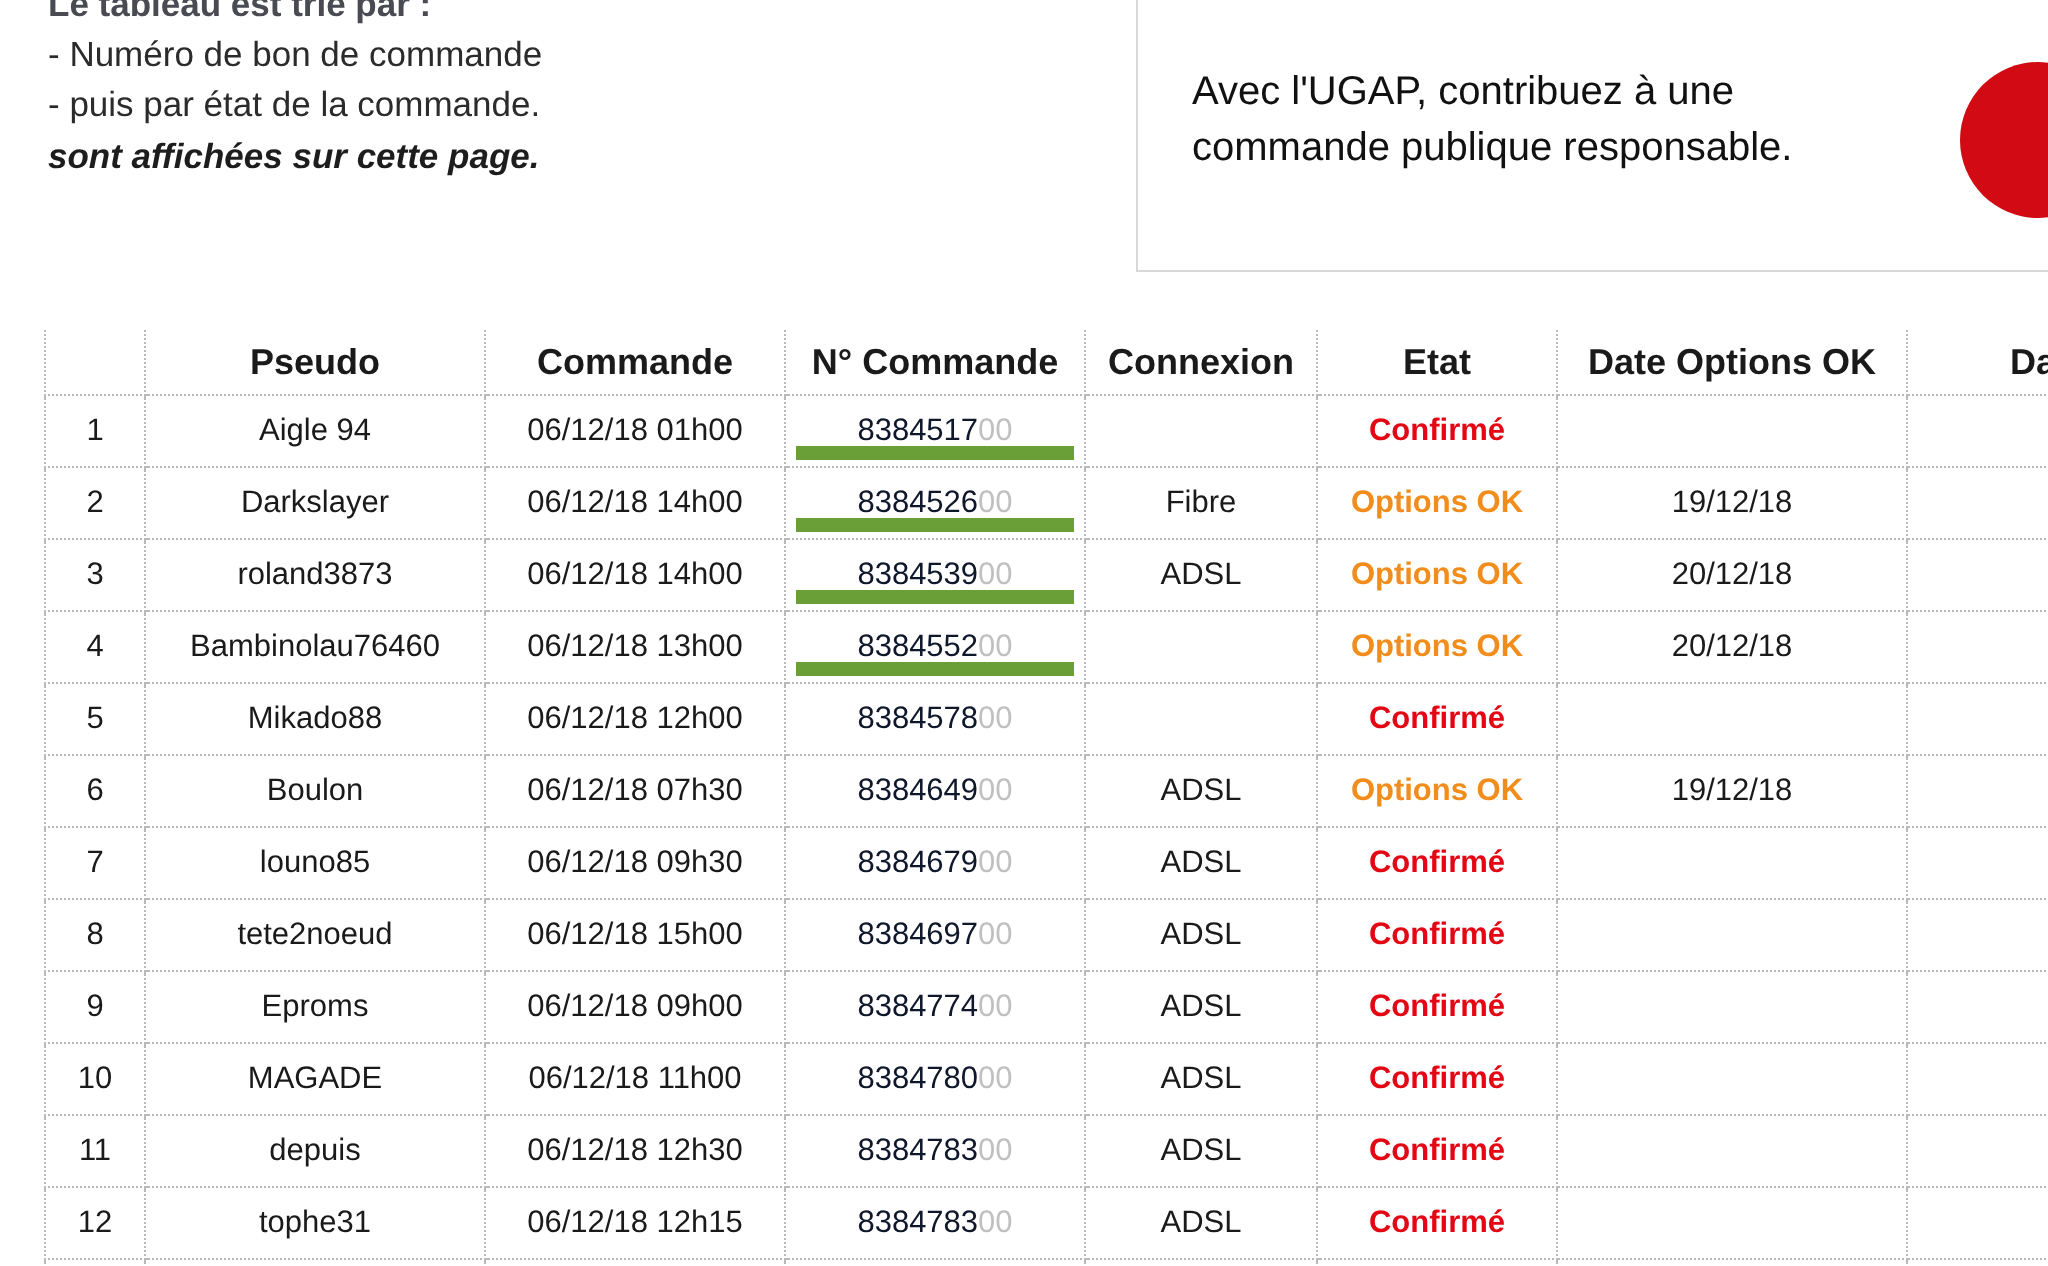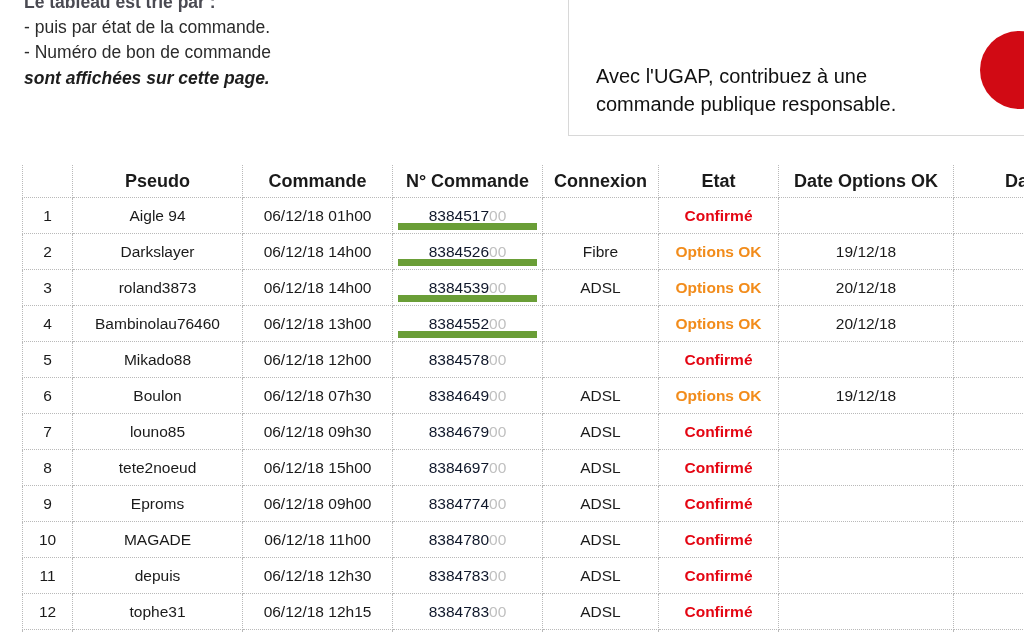--- a/index.html
+++ b/index.html
@@ -64,21 +64,20 @@
   }
   #ad-text {
     position: absolute;
     left: 27px;
     top: 32px;
     width: 330px;
     font-size: 20px;
     line-height: 28px;
     color: #111111;
     font-family: "Liberation Sans", sans-serif;
-    margin-top: 30px;
   }
   #ad-circle {
     position: absolute;
     left: 411px;
     top: 31px;
     width: 78px;
     height: 78px;
     border-radius: 50%;
     background: #d10a14;
   }
@@ -147,22 +146,22 @@
   }
   .idx-cell { color: #2a2a2a; }
 </style>
 </head>
 <body>
 
 <div id="top-area">
 
   <div id="sort-info">
     <div class="sort-line bold">Le tableau est trié par :</div>
+    <div class="sort-line">- Numéro de bon de commande</div>
     <div class="sort-line">- puis par état de la commande.</div>
-    <div class="sort-line">- Numéro de bon de commande</div>
     <div class="sort-note">sont affichées sur cette page.</div>
   </div>
 
   <div id="ad-banner">
     <div id="ad-text">Avec l'UGAP, contribuez à une commande publique responsable.</div>
     <div id="ad-circle"></div>
   </div>
 
 </div>
 

